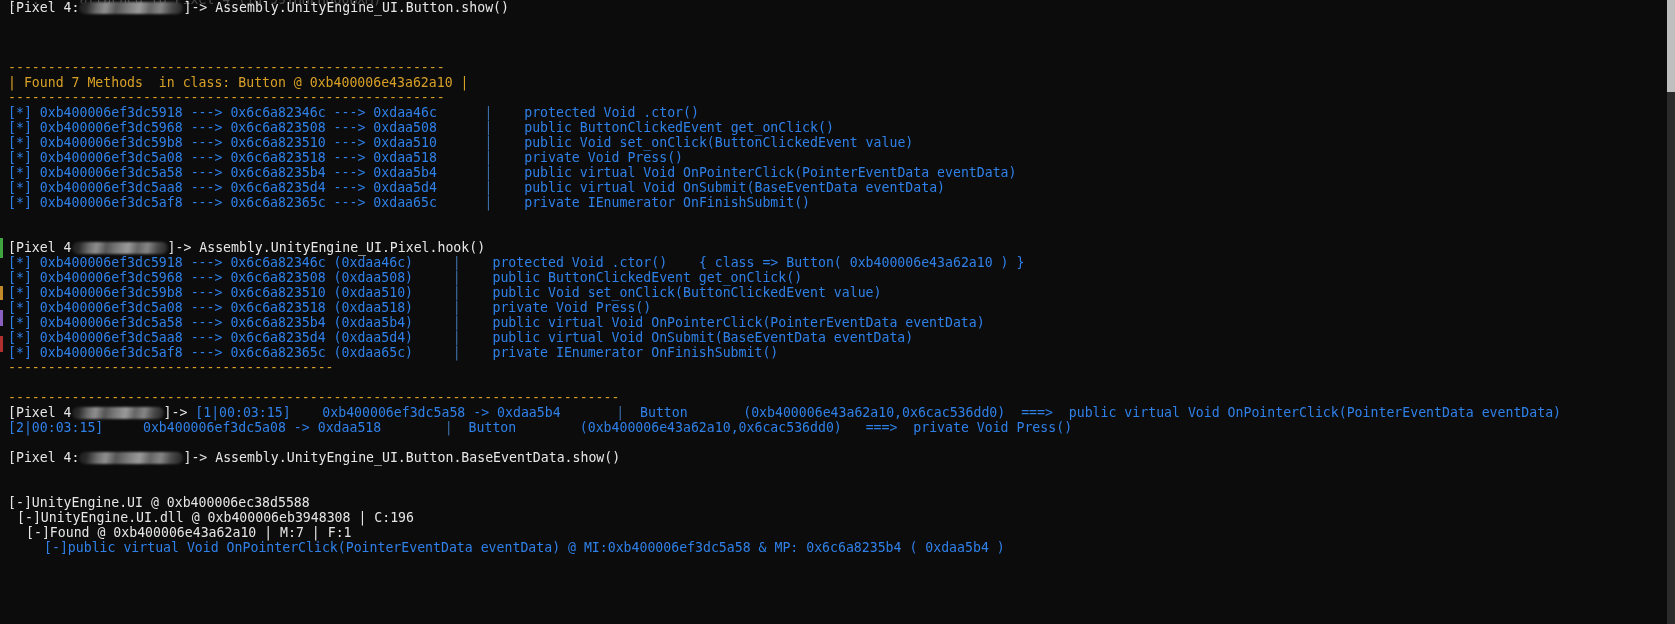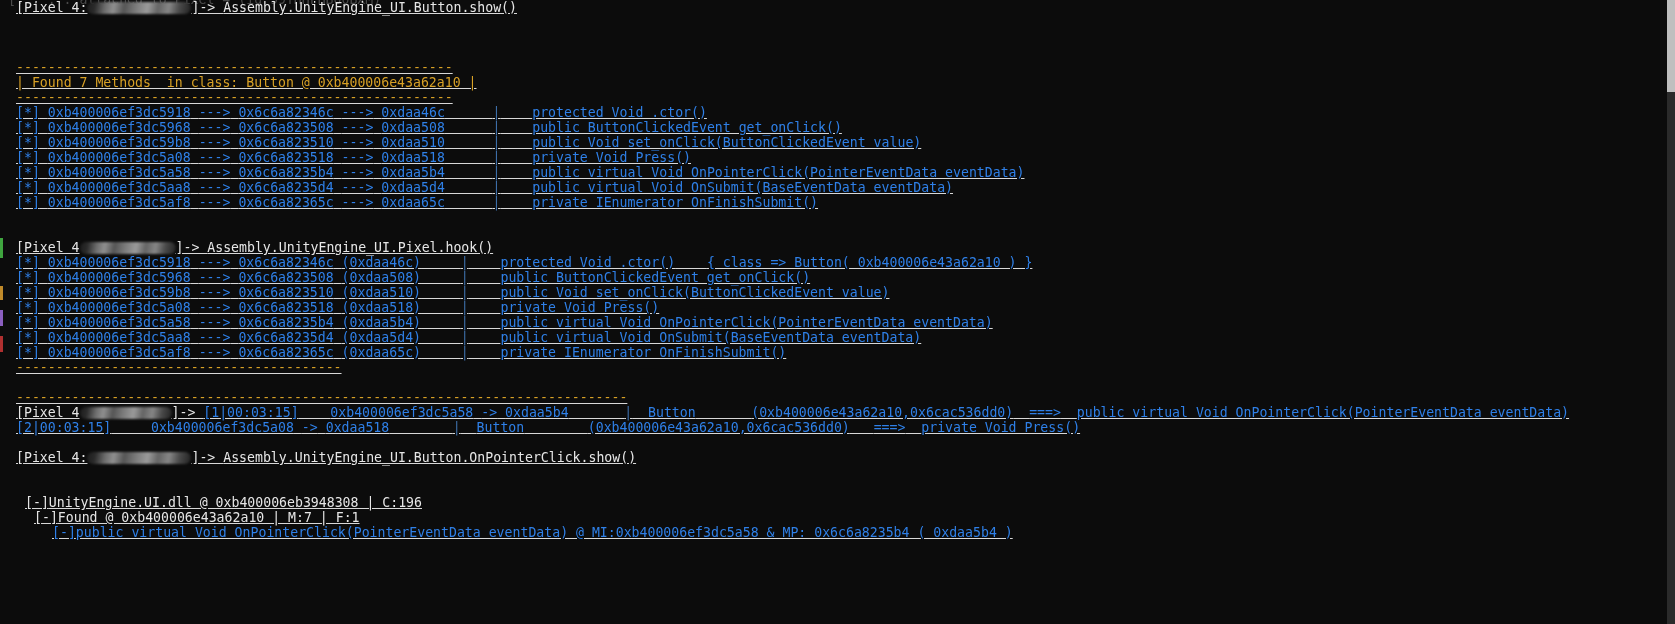--- a/index.html
+++ b/index.html
@@ -53,24 +53,23 @@
   .scrollbar-right .thumb {
     position: absolute;
     right: 0;
     top: 0px;
     width: 8px;
     height: 92px;
     background: #bfbfbf;
   }
   .lines {
     position: absolute;
-    left: 16px;
+    left: 8px;
     top: 0;
     right: 10px;
-    text-decoration: underline;
   }
   .ln {
     white-space: pre;
     height: 15px;
     line-height: 15px;
   }
   .blank { height: 15px; }
   .w  { color: #e6e6e6; }
   .b  { color: #2f80e8; }
   .y  { color: #d8a126; }
@@ -148,25 +147,26 @@
     <div class="ln"><span class="y">-----------------------------------------</span></div>
     <div class="blank"></div>
     <div class="ln"><span class="y">-----------------------------------------------------------------------------</span></div>
 
     <div class="ln"><span class="w">[Pixel 4</span><span class="redact tiny"></span><span class="w">]-&gt; </span><span class="b">[1|00:03:15]</span><span class="b">    </span><span class="b">0xb400006ef3dc5a58</span><span class="b"> </span><span class="b">-&gt;</span><span class="b"> </span><span class="b">0xdaa5b4</span><span class="b">       </span><span class="sep">|</span><span class="b">  </span><span class="b">Button</span><span class="b">       </span><span class="b">(0xb400006e43a62a10,0x6cac536dd0)</span><span class="b">  </span><span class="b">===&gt;</span><span class="b">  </span><span class="b">public virtual Void OnPointerClick(PointerEventData eventData)</span></div>
 
     <div class="ln"><span class="b">[2|00:03:15]</span><span class="b">     </span><span class="b">0xb400006ef3dc5a08</span><span class="b"> </span><span class="b">-&gt;</span><span class="b"> </span><span class="b">0xdaa518</span><span class="b">        </span><span class="sep">|</span><span class="b">  </span><span class="b">Button</span><span class="b">        </span><span class="b">(0xb400006e43a62a10,0x6cac536dd0)</span><span class="b">   </span><span class="b">===&gt;</span><span class="b">  </span><span class="b">private Void Press()</span></div>
 
     <div class="blank"></div>
 
-    <div class="ln"><span class="w">[Pixel 4:</span><span class="redact"></span><span class="w">]-&gt; </span><span class="w">Assembly.UnityEngine_UI.Button.OnPointerClick.show()</span></div>
+    <div class="ln"><span class="w">[Pixel 4:</span><span class="redact"></span><span class="w">]-&gt; </span><span class="w">Assembly.UnityEngine_UI.Button.BaseEventData.show()</span></div>
 
     <div class="blank"></div>
     <div class="blank"></div>
 
+    <div class="ln" style="padding-left:0px"><span class="w"><span>[-]</span><span>UnityEngine.UI @ 0xb400006ec38d5588</span></span></div>
     <div class="ln" style="padding-left:9px"><span class="w"><span>[-]</span><span>UnityEngine.UI.dll @ 0xb400006eb3948308 | C:196</span></span></div>
     <div class="ln" style="padding-left:18px"><span class="w"><span>[-]</span><span>Found @ 0xb400006e43a62a10 | M:7 | F:1</span></span></div>
     <div class="ln" style="padding-left:36px"><span class="b"><span>[-]</span><span>public virtual Void OnPointerClick(PointerEventData eventData) @ MI:0xb400006ef3dc5a58 &amp; MP: 0x6c6a8235b4 ( 0xdaa5b4 )</span></span></div>
 
   </div>
 
   <div class="scrollbar-right">
     <div class="thumb"></div>
   </div>
 

